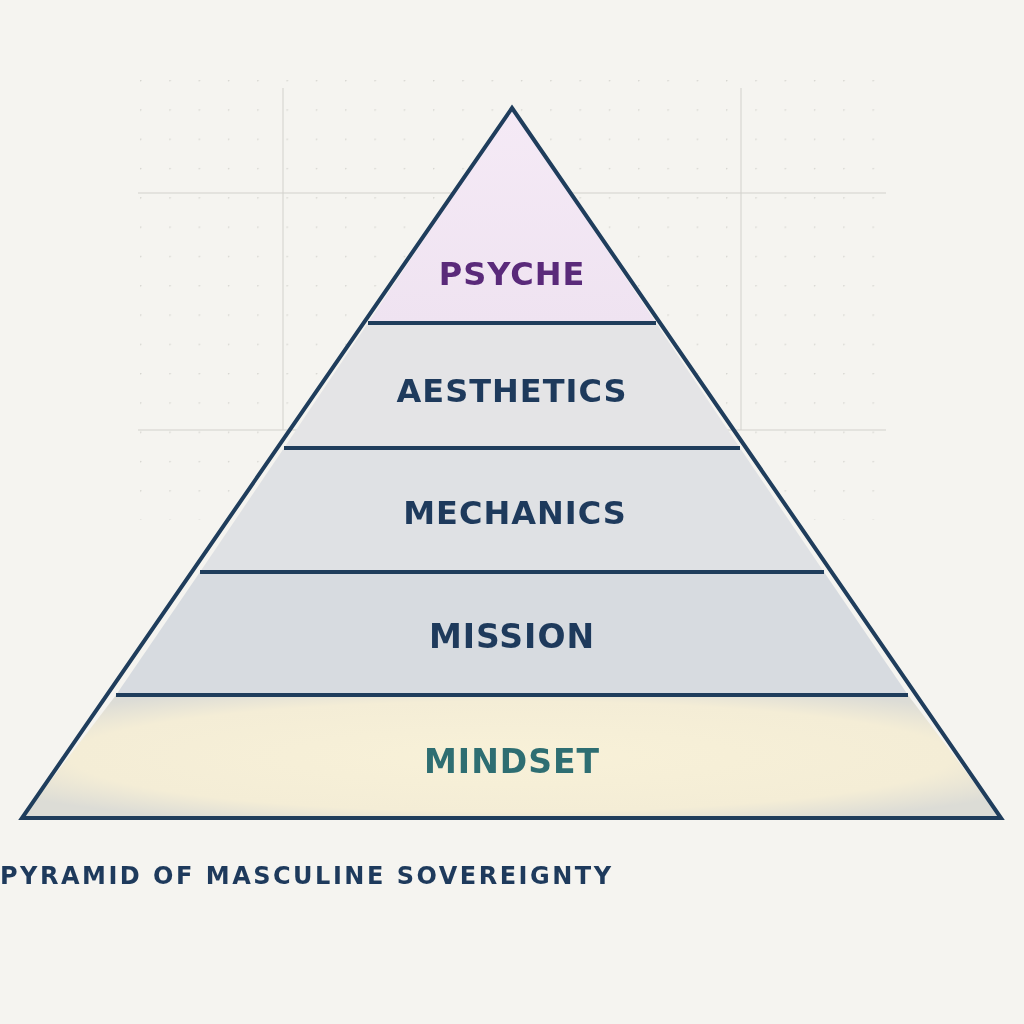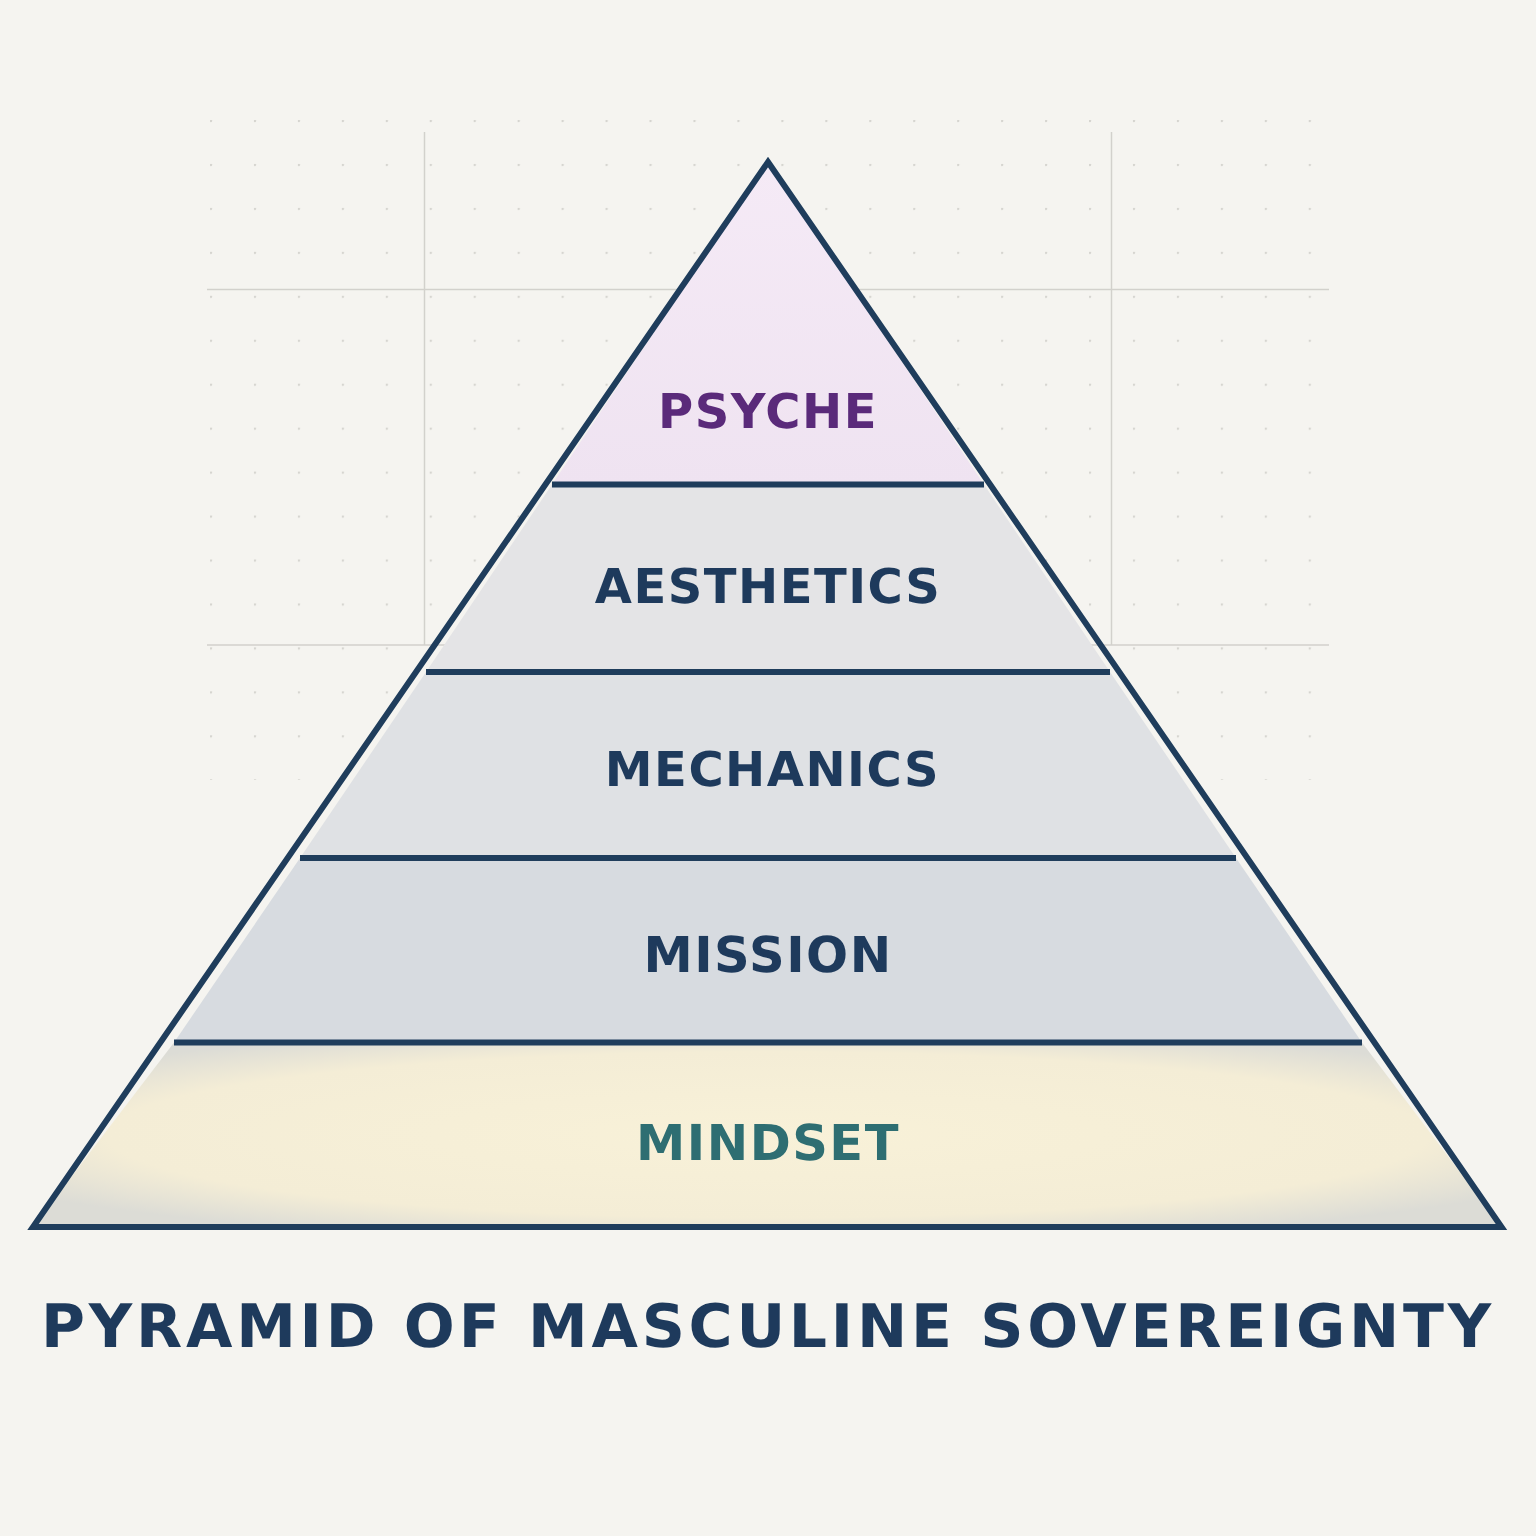--- a/index.html
+++ b/index.html
@@ -10,24 +10,23 @@
       font-family: "DejaVu Sans", sans-serif;
     }
     #stage { position: absolute; left: 0; top: 0; width: 1024px; height: 1024px; }
     .layer-label {
       font-family: "DejaVu Sans", sans-serif;
       font-weight: bold;
       letter-spacing: 1px;
     }
     #title {
       position: absolute; left: 0; top: 862px; width: 1024px;
-      text-align: center;
       font-family: "DejaVu Sans", sans-serif;
       font-weight: bold;
-      font-size: 40px;
+      font-size: 24px;
       letter-spacing: 2.5px;
       color: #1e3a5c;
     }
   </style>
 </head>
 <body>
 
 <svg id="stage" width="1024" height="1024" viewBox="0 0 1024 1024" xmlns="http://www.w3.org/2000/svg">
   <defs>
     <pattern id="dots" x="140" y="80" width="29.3" height="29.3" patternUnits="userSpaceOnUse">

